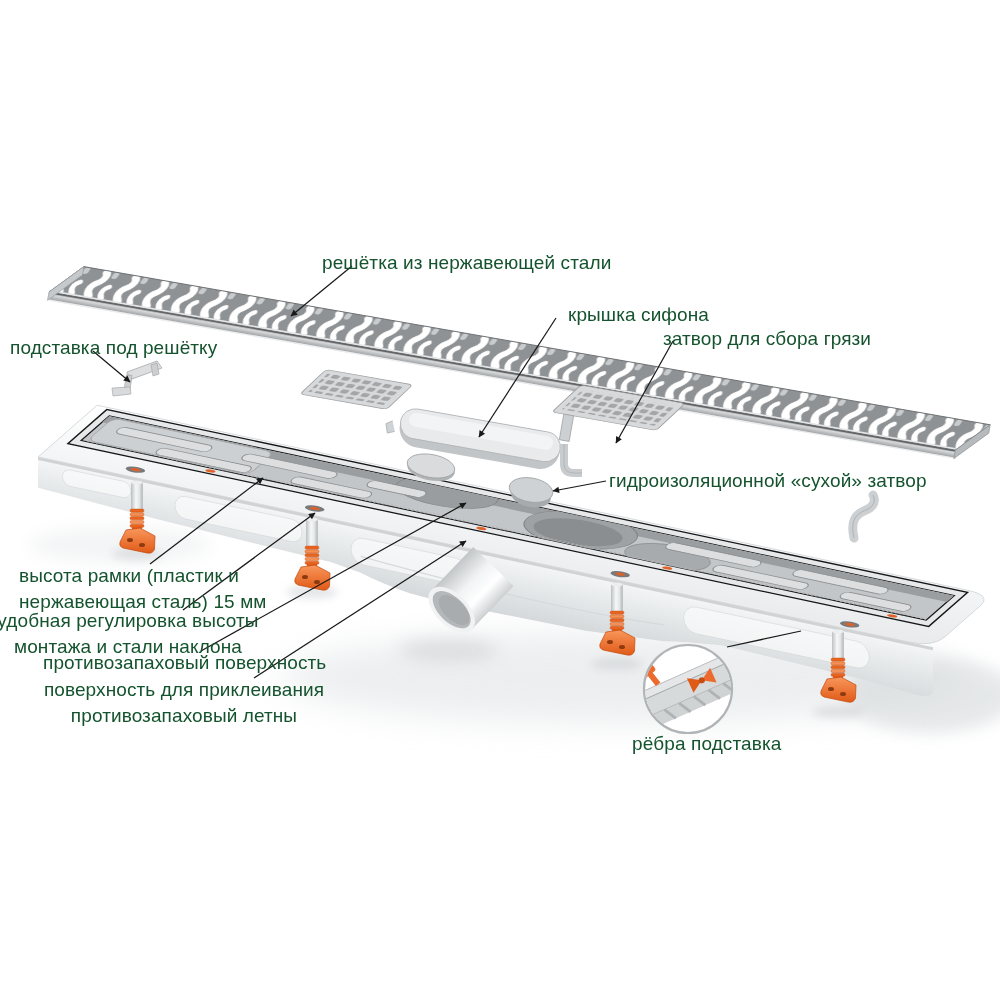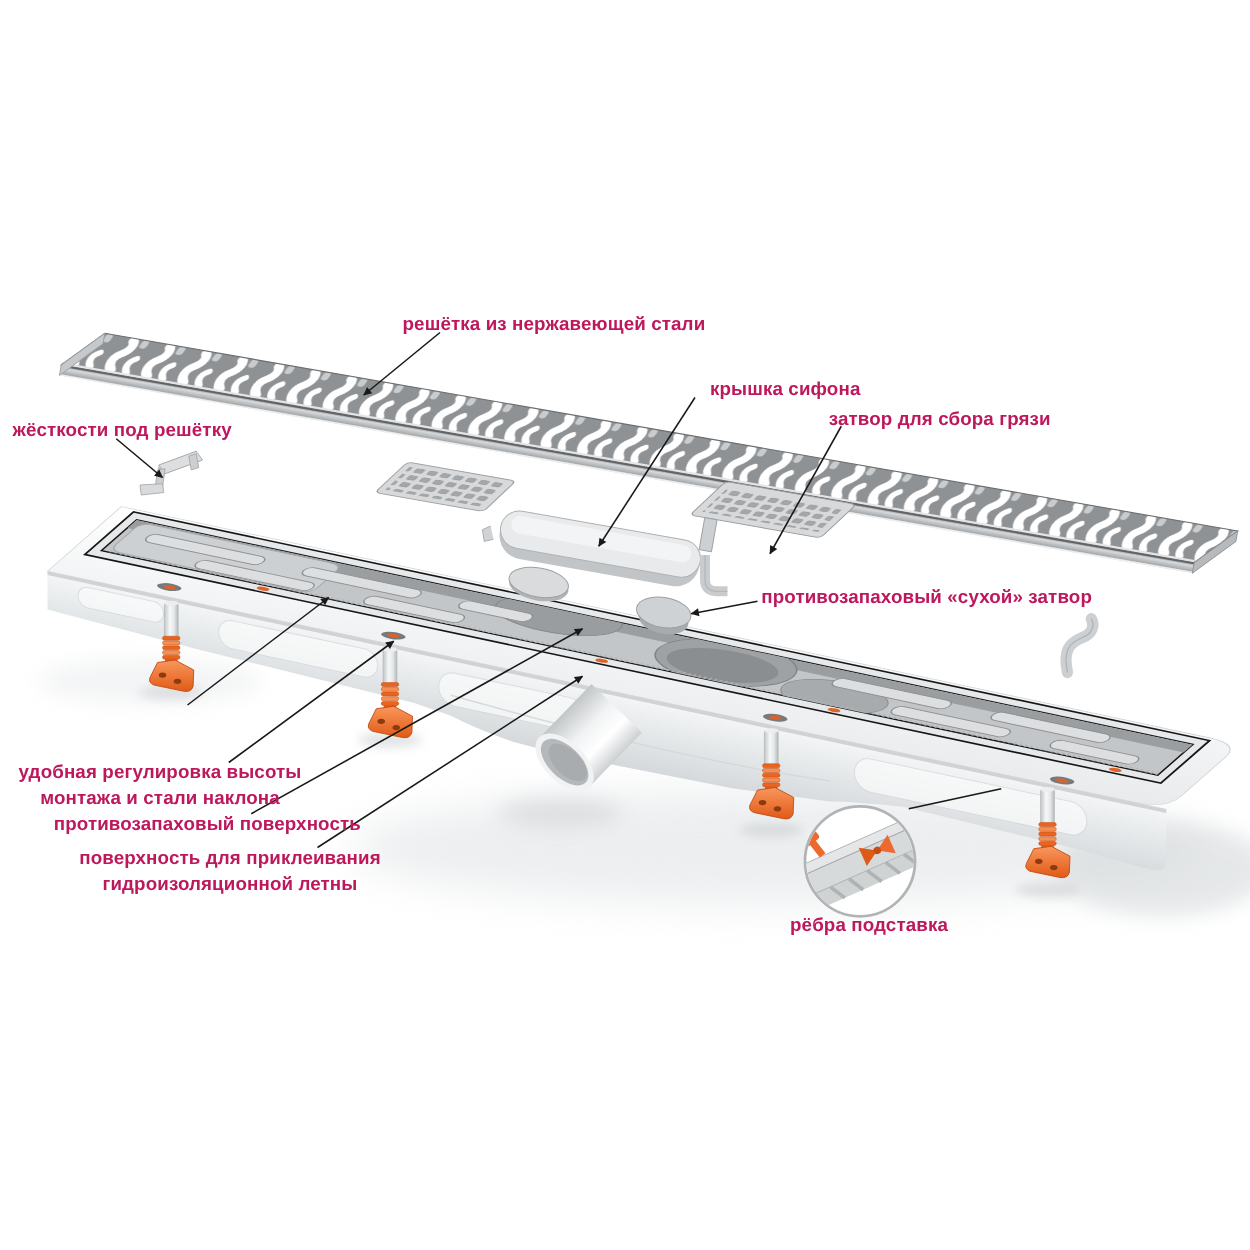--- a/index.html
+++ b/index.html
@@ -1,18 +1,18 @@
 <!DOCTYPE html>
 <html><head>
 <meta charset="utf-8">
 <style>
 html,body{margin:0;padding:0;background:#fff;}
 #stage{position:relative;width:1000px;height:1000px;font-family:"Liberation Sans",sans-serif;overflow:hidden;background:#fff;}
 #scene{position:absolute;left:0;top:0;}
-.lbl{position:absolute;font-size:15px;line-height:1.38;color:#be185d;white-space:pre-line;letter-spacing:.1px;font-weight:bold;}
+.lbl{position:absolute;font-size:19px;line-height:1.38;color:#14532d;white-space:pre-line;letter-spacing:.1px;}
 .ctr{text-align:center;transform:translateX(-50%);}
 </style>
 </head>
 <body>
 
 <div id="stage">
 <svg id="scene" width="1000" height="1000" viewBox="0 0 1000 1000">
 <defs>
   <linearGradient id="gFlange" x1="0" y1="0" x2="1" y2="1">
     <stop offset="0" stop-color="#ffffff"></stop>
@@ -266,23 +266,25 @@
   <line x1="606" y1="481" x2="553" y2="491" marker-end="url(#ah)"></line>
   <line x1="150" y1="564" x2="263" y2="478" marker-end="url(#ah)"></line>
   <line x1="183" y1="610" x2="315" y2="513" marker-end="url(#ah)"></line>
   <line x1="201" y1="651" x2="466" y2="503" marker-end="url(#ah)"></line>
   <line x1="254" y1="678" x2="466" y2="541" marker-end="url(#ah)"></line>
   <line x1="727" y1="647" x2="801" y2="631"></line>
 </g>
 </svg>
 
 <div class="lbl" style="left:322px;top:250px">решётка из нержавеющей стали</div>
-<div class="lbl" style="left:10px;top:335px">жёсткости под решётку</div>
+<div class="lbl" style="left:10px;top:335px">подставка под решётку</div>
 <div class="lbl" style="left:568px;top:302px">крышка сифона</div>
 <div class="lbl" style="left:663px;top:326px">затвор для сбора грязи</div>
-<div class="lbl" style="left:609px;top:468px">противозапаховый «сухой» затвор</div>
+<div class="lbl" style="left:609px;top:468px">гидроизоляционной «сухой» затвор</div>
+<div class="lbl" style="left:19px;top:563px">высота рамки (пластик и
+нержавеющая сталь) 15 мм</div>
 <div class="lbl ctr" style="left:128px;top:608px">удобная регулировка высоты
 монтажа и стали наклона</div>
 <div class="lbl" style="left:43px;top:650px">противозапаховый поверхность</div>
 <div class="lbl ctr" style="left:184px;top:677px">поверхность для приклеивания
-гидроизоляционной летны</div>
+противозапаховый летны</div>
 <div class="lbl" style="left:632px;top:731px">рёбра подставка</div>
 </div>
 
 </body></html>

